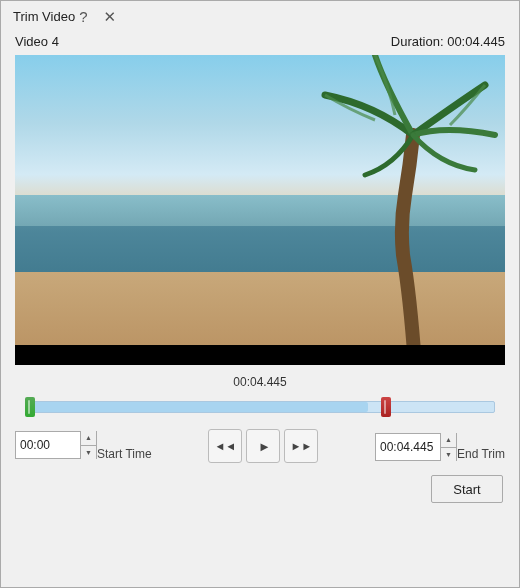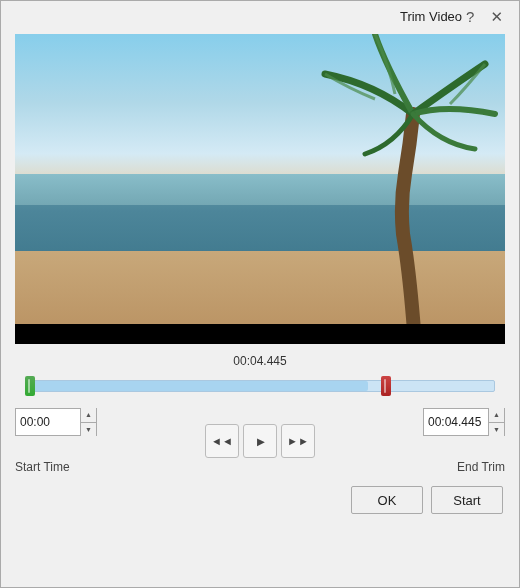--- a/index.html
+++ b/index.html
@@ -18,21 +18,21 @@
       background: #f0f0f0;
       border: 1px solid #aaa;
       display: flex;
       flex-direction: column;
     }
     .title-bar {
       background: #f0f0f0;
       padding: 8px 12px 4px 12px;
       display: flex;
       align-items: center;
-      justify-content: flex-end;
+      justify-content: flex-start;
       border-bottom: none;
     }
     .title-bar-left {
       display: flex;
       align-items: center;
       gap: 8px;
     }
     .title-bar-title {
       font-size: 13px;
       color: #222;
@@ -197,23 +197,22 @@
     }
 
     .controls-row {
       display: flex;
       align-items: center;
       justify-content: space-between;
       margin-top: 8px;
     }
     .time-input-group {
       display: flex;
-      flex-direction: column;
+      flex-direction: row;
       align-items: flex-start;
-      gap: 8px;
     }
     .time-input-wrap {
       display: flex;
       align-items: center;
       border: 1px solid #aaa;
       background: #fff;
       height: 28px;
     }
     .time-input {
       border: none;
@@ -303,20 +302,24 @@
     <div class="title-bar-left">
       <span class="title-bar-title">Trim Video</span>
     </div>
     <div class="title-bar-controls">
       <button class="title-btn">?</button>
       <button class="title-btn">✕</button>
     </div>
   </div>
 
   <div class="content">
+    <div class="video-info">
+      <span class="video-name">Video 4</span>
+      <span class="video-duration">Duration: 00:04.445</span>
+    </div>
 
     <div class="video-frame">
       <div class="video-inner">
         <div class="black-bar-top"></div>
         <div class="sky"></div>
         <div class="sea"></div>
         <div class="sand"></div>
         <svg class="palm-overlay" viewBox="0 0 250 310" xmlns="http://www.w3.org/2000/svg" preserveAspectRatio="xMaxYMid slice">
 
           <path d="M160 310 Q155 240 148 200 Q145 170 150 140 Q155 110 158 80" stroke="#6b4c2a" stroke-width="14" fill="none" stroke-linecap="round"></path>
@@ -377,17 +380,16 @@
           <div class="spin-btns">
             <button class="spin-btn">▲</button>
             <button class="spin-btn">▼</button>
           </div>
         </div>
         <span class="time-label">End Trim</span>
       </div>
     </div>
 
     <div class="bottom-btns">
-      <button class="dialog-btn primary">OK</button>
       <button class="dialog-btn">Start</button>
     </div>
   </div>
 </div>
 
 </body></html>

